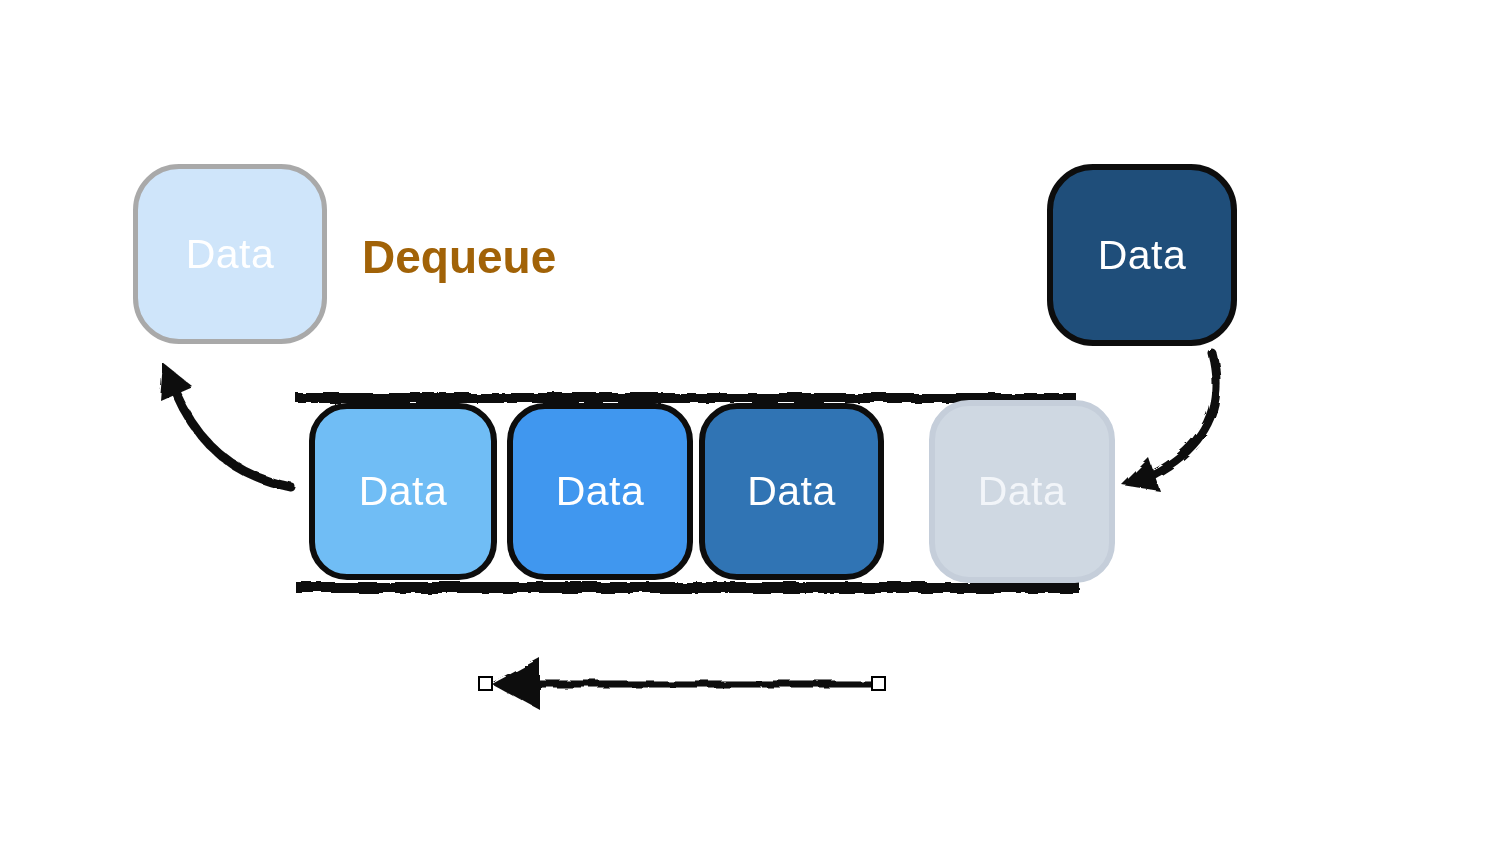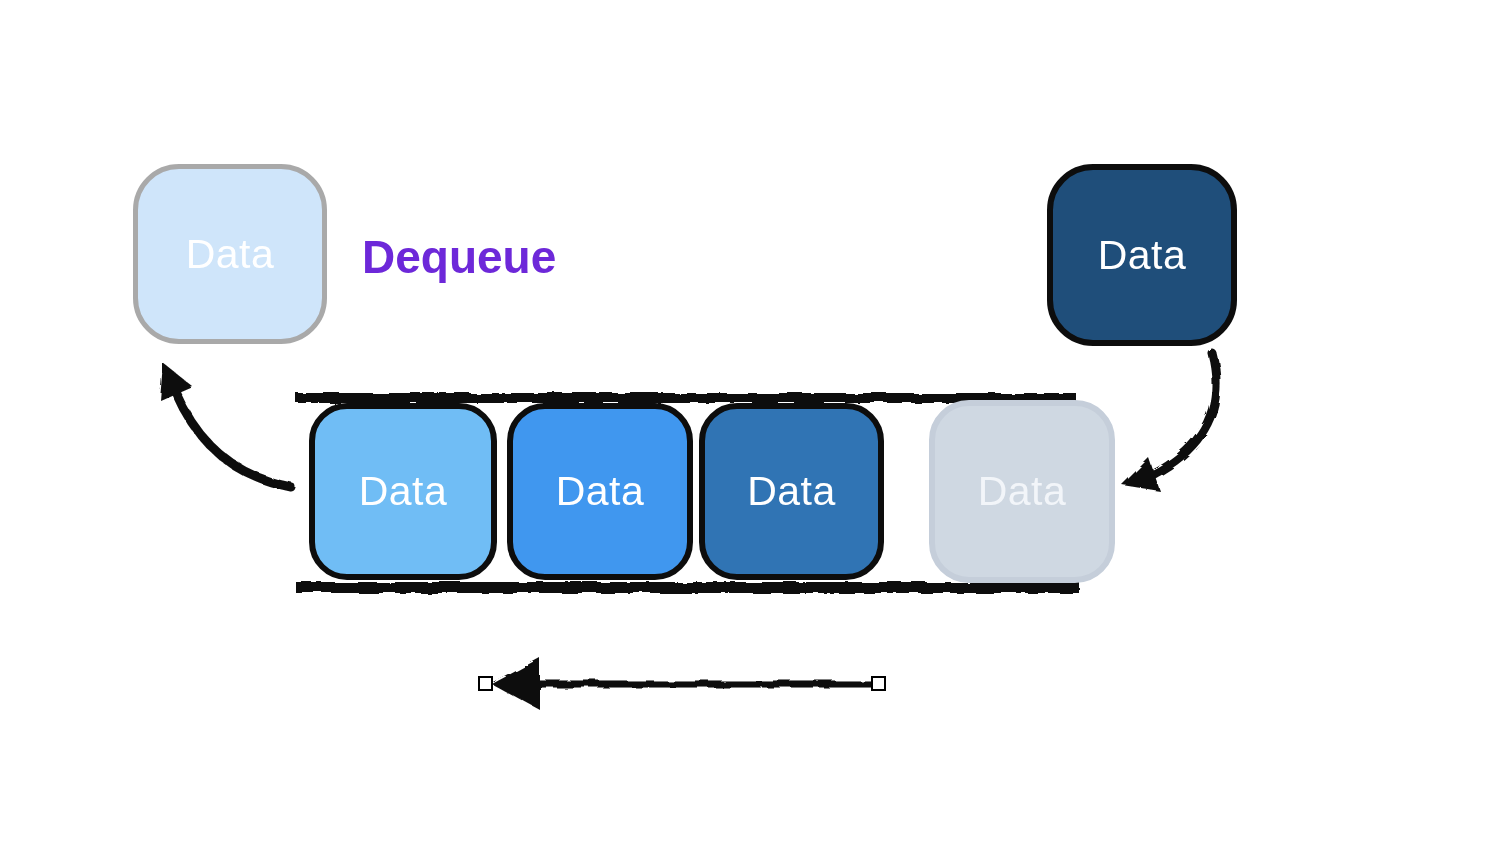--- a/index.html
+++ b/index.html
@@ -27,21 +27,21 @@
   .dequeued-box{left:133px;top:164px;width:194px;height:180px;border-width:5px;border-radius:46px;}
   .incoming-box{left:1047px;top:164px;width:190px;height:182px;border-radius:46px;}
   .q1{left:309px;top:403px;width:188px;height:177px;border-radius:38px;}
   .q2{left:507px;top:403px;width:186px;height:177px;border-radius:38px;}
   .q3{left:699px;top:403px;width:185px;height:177px;border-radius:38px;}
   .q4{left:929px;top:400px;width:186px;height:183px;border-radius:40px;}
   .op-label{
     position:absolute;
     font-weight:700;
     font-size:46px;
-    color:#6d28d9;
+    color:#a16207;
     white-space:nowrap;
   }
   .dequeue-label{left:362px;top:230px;}
   .enqueue-label{left:1261px;top:419px;}
 </style>
 </head>
 <body>
 
 <div class="canvas">
 

